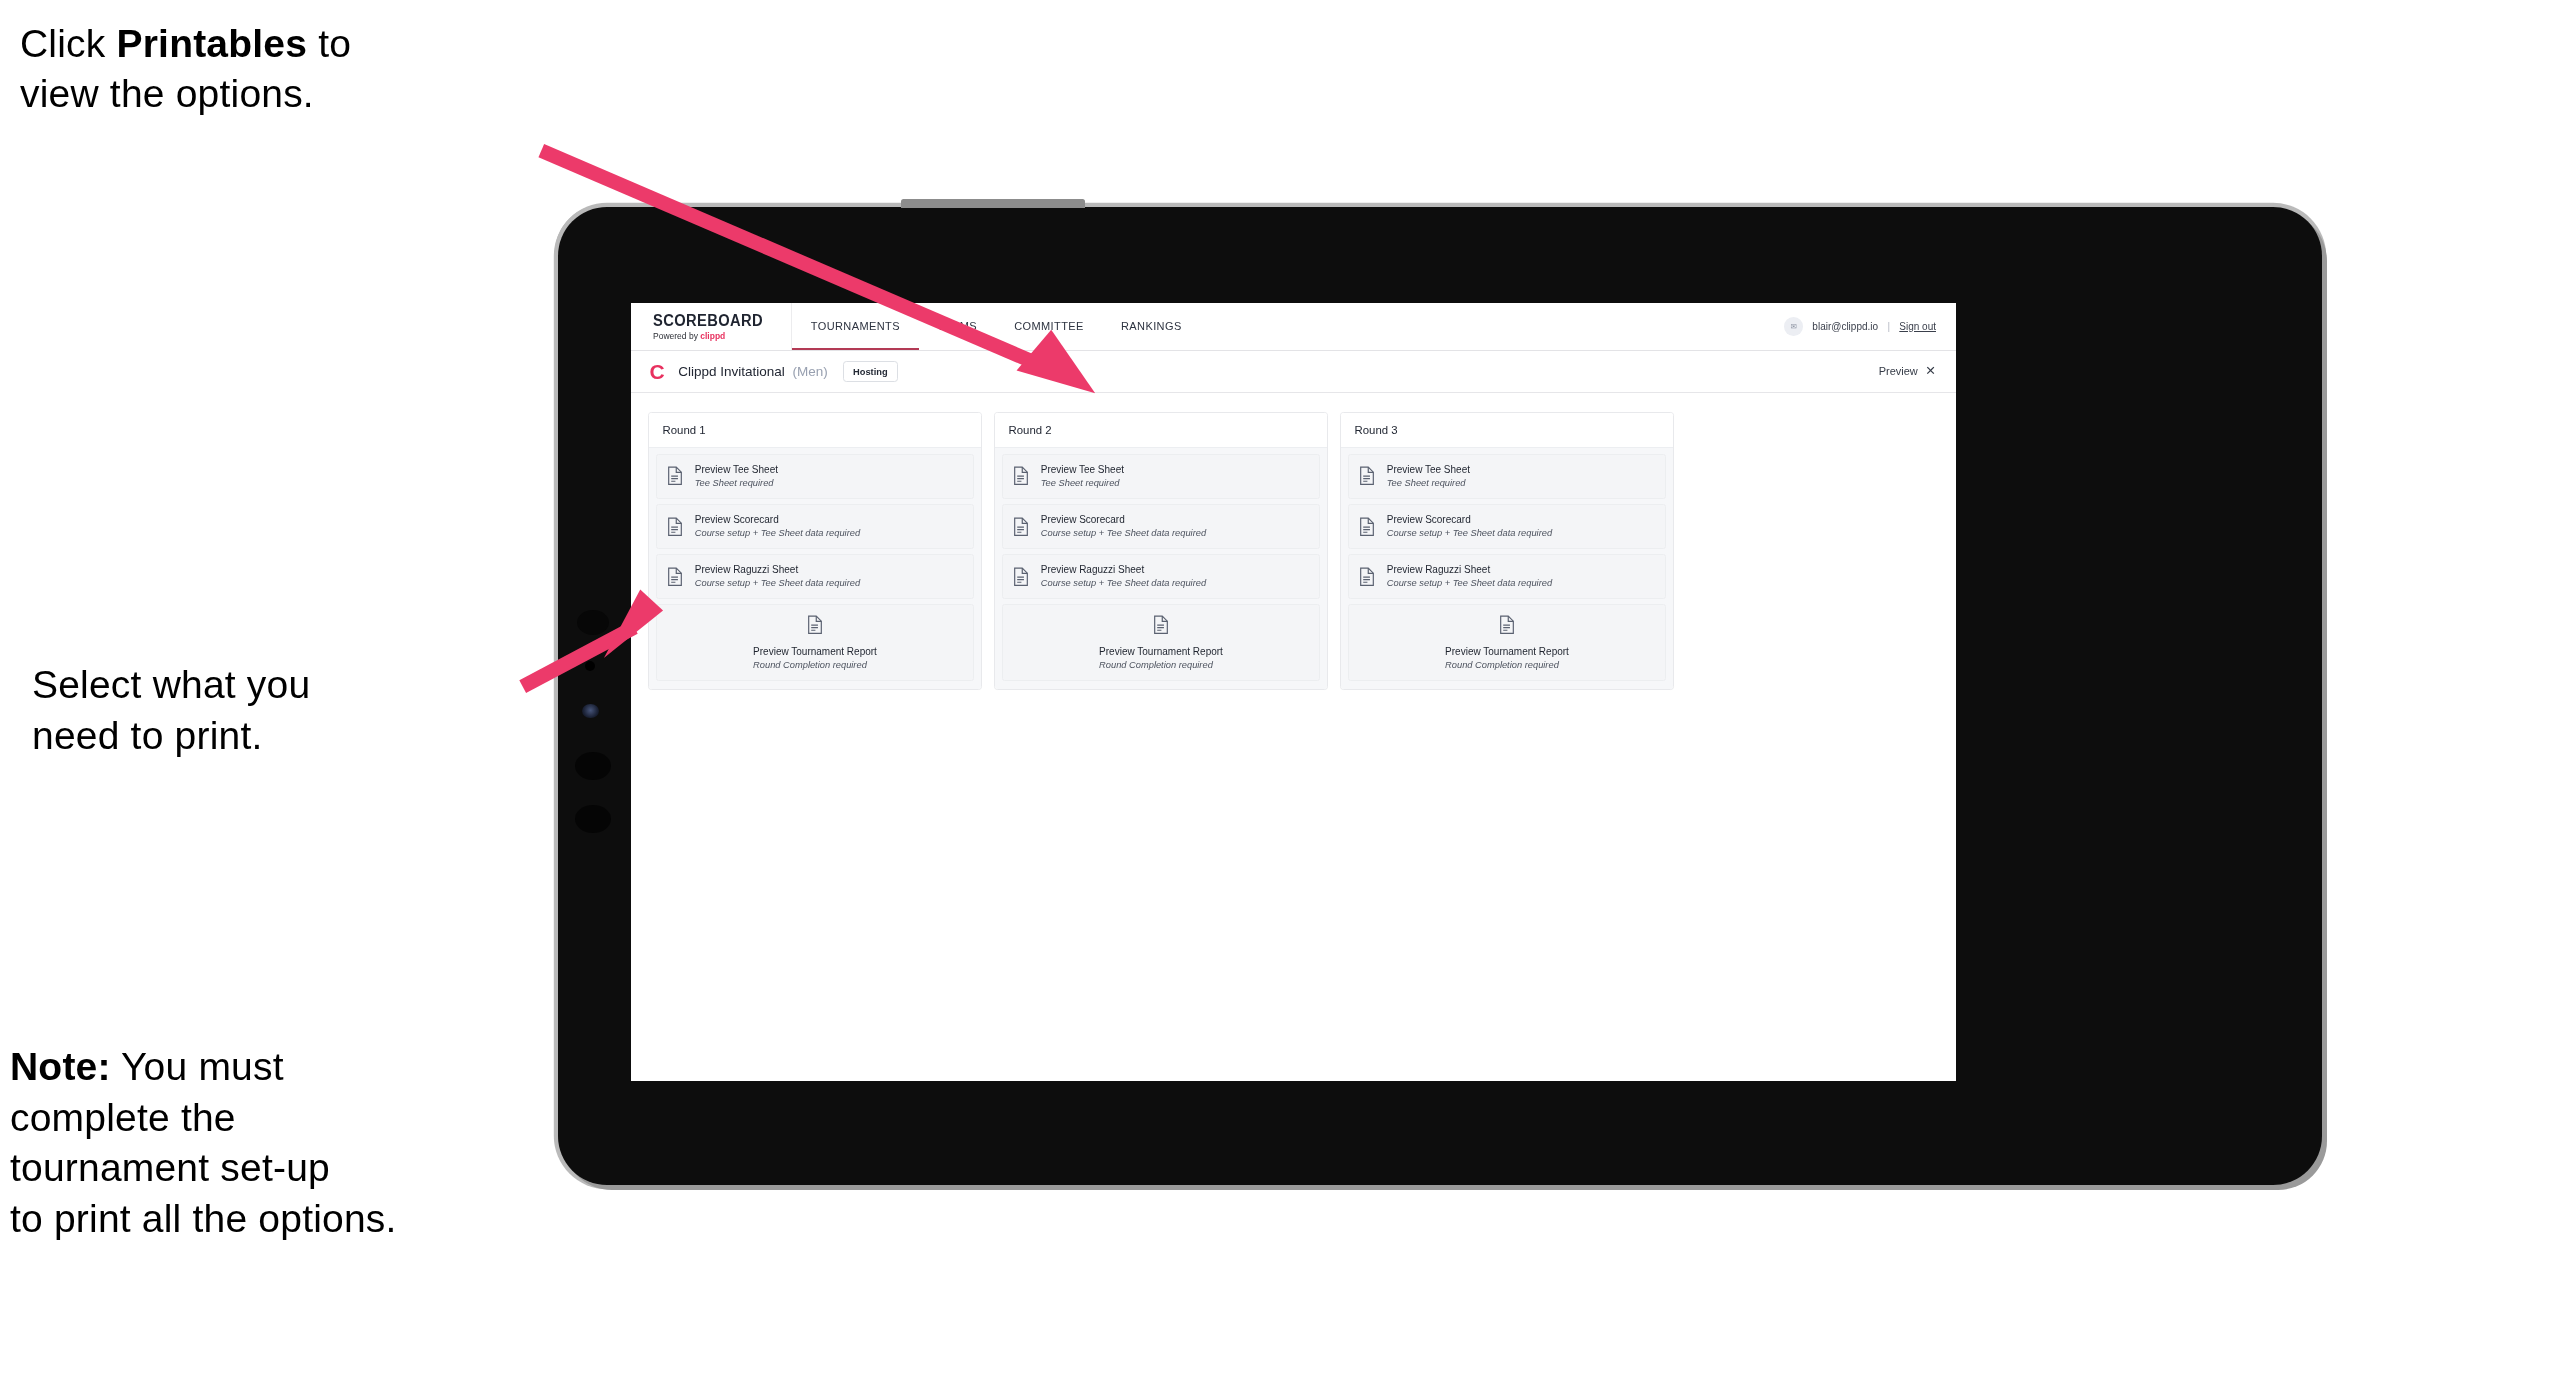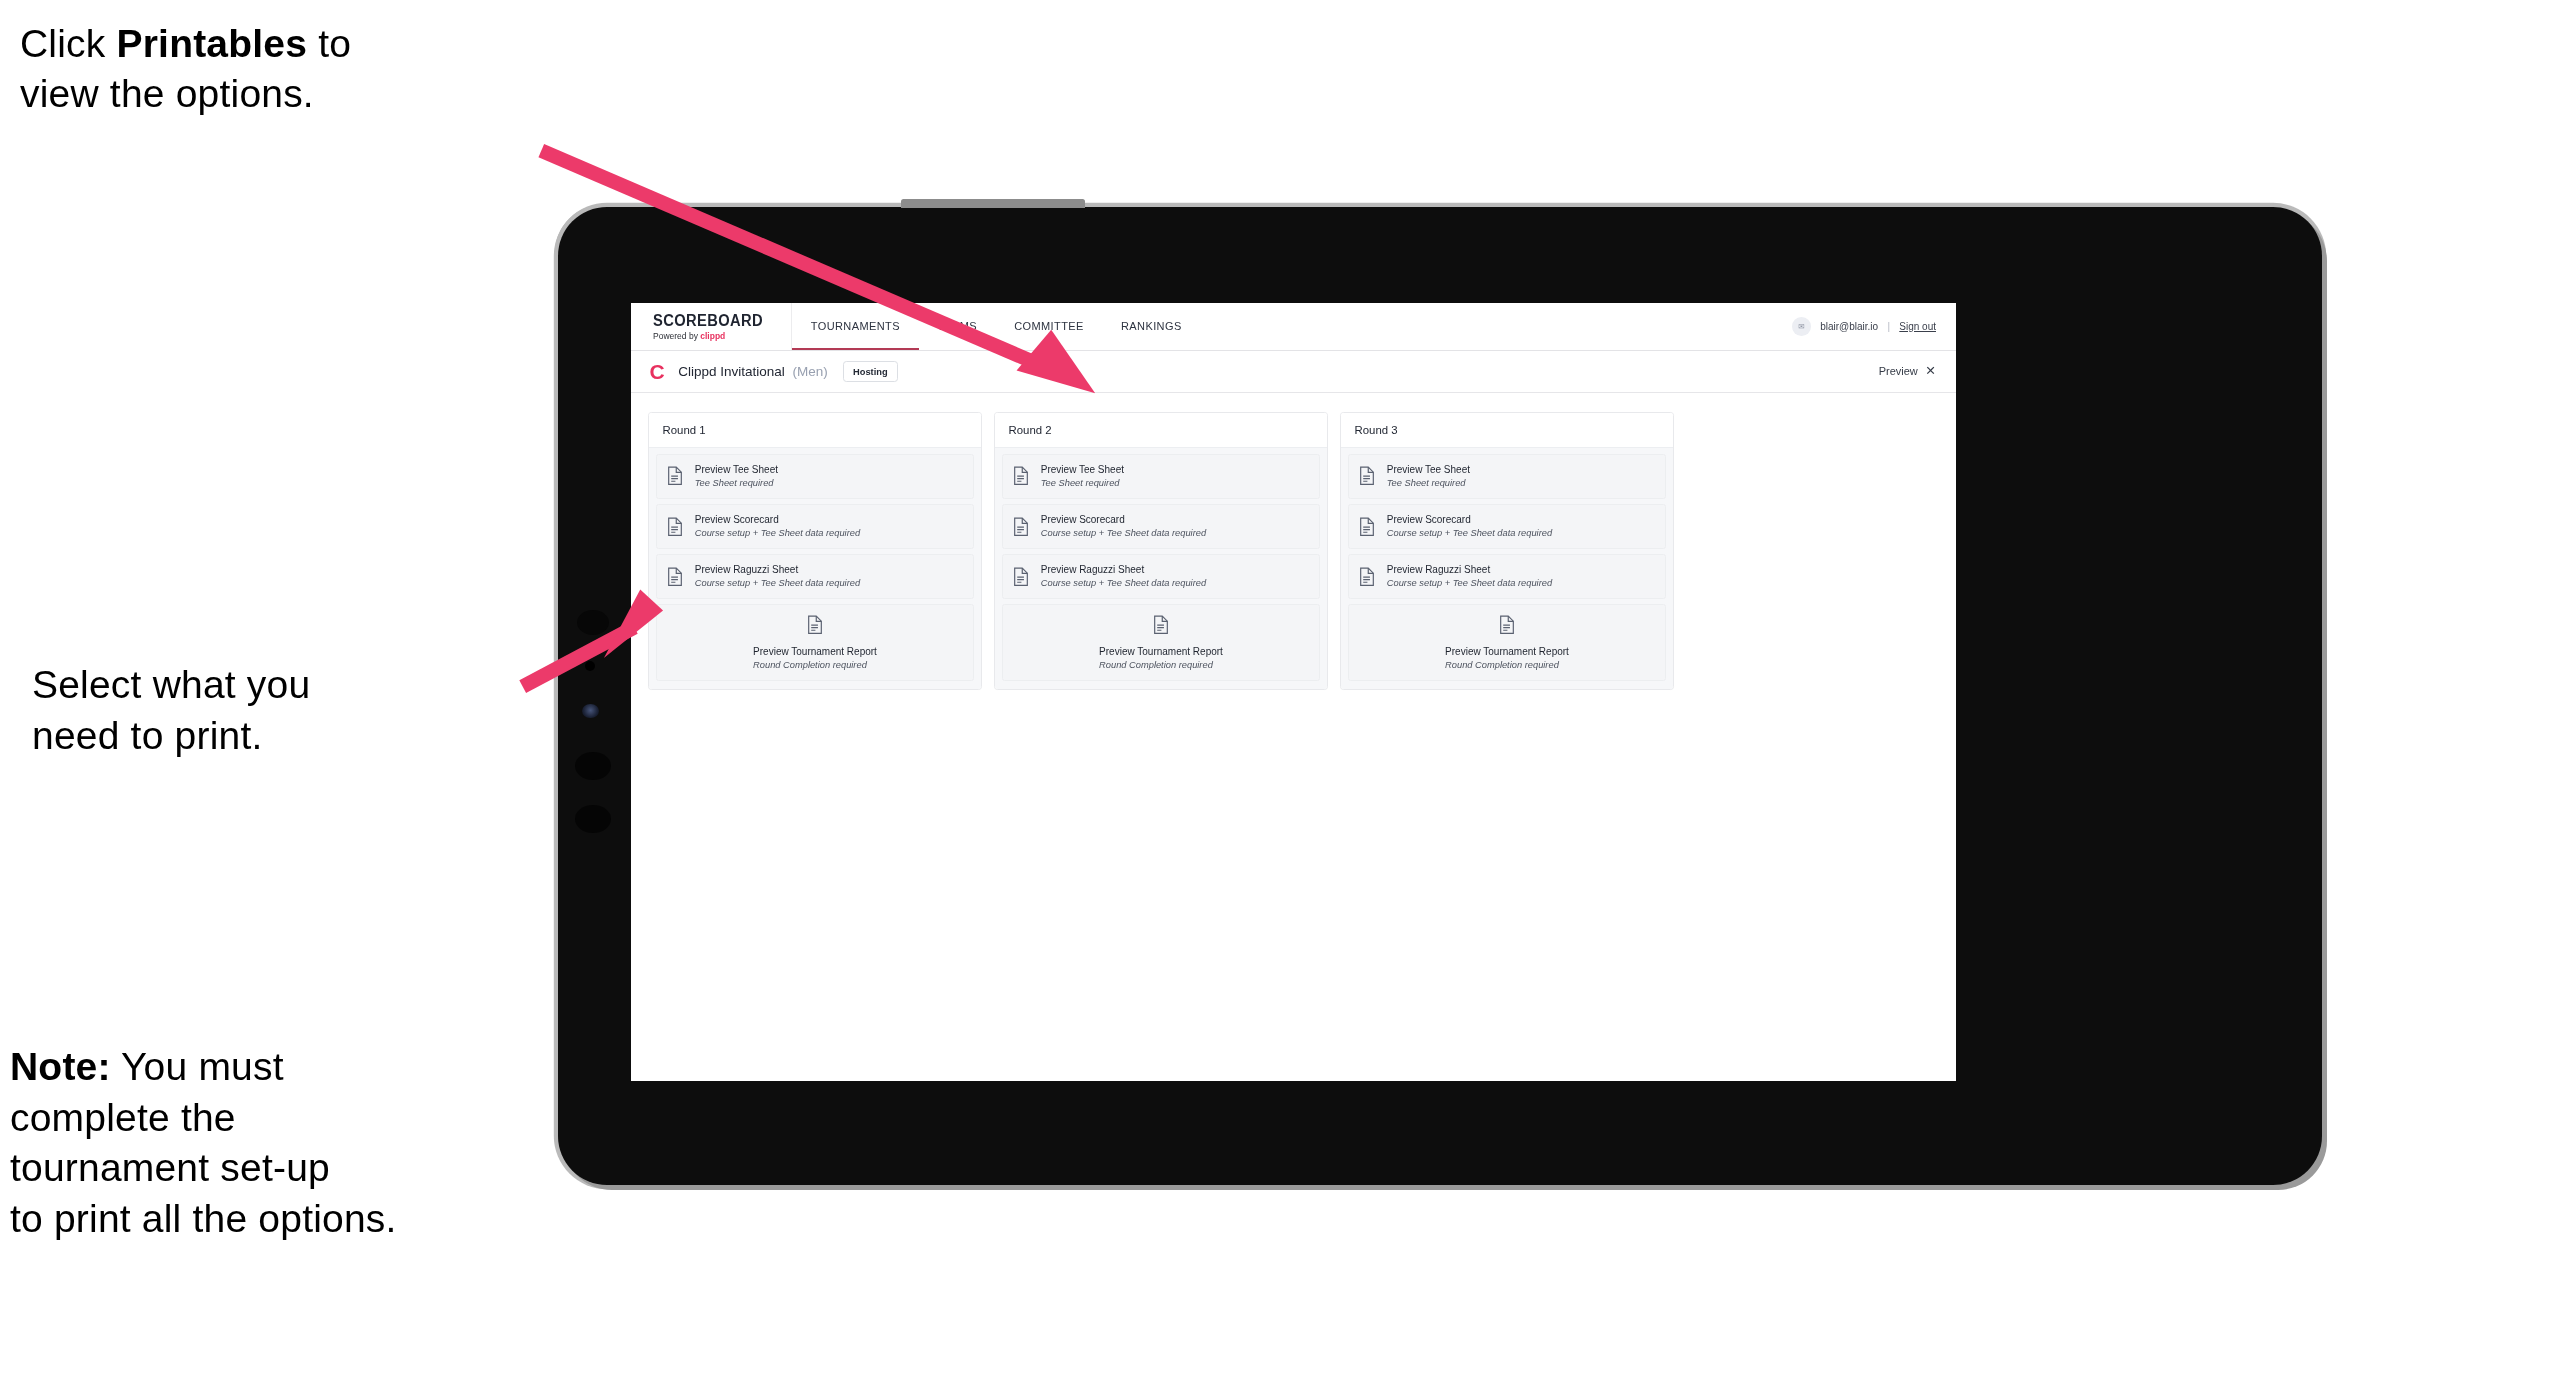--- a/index.html
+++ b/index.html
@@ -176,21 +176,21 @@
       <div id="brand">
         <div id="brand-title">SCOREBOARD</div>
         <div id="brand-sub"><span>Powered by </span><span class="pink">clippd</span></div>
       </div>
       <div class="topnav-item active">TOURNAMENTS</div>
       <div class="topnav-item">TEAMS</div>
       <div class="topnav-item">COMMITTEE</div>
       <div class="topnav-item">RANKINGS</div>
       <div id="topnav-right">
         <div id="avatar">✉</div>
-        <span>blair@blair.io</span>
+        <span>blair@clippd.io</span>
         <span class="divider-pipe">|</span>
         <span id="signout">Sign out</span>
       </div>
     </div>
 
     <div id="trow">
       <div id="clippd-c">C</div>
       <div id="t-name">Clippd Invitational</div>
       <div id="t-gender">(Men)</div>
       <div id="hosting-badge">Hosting</div>

